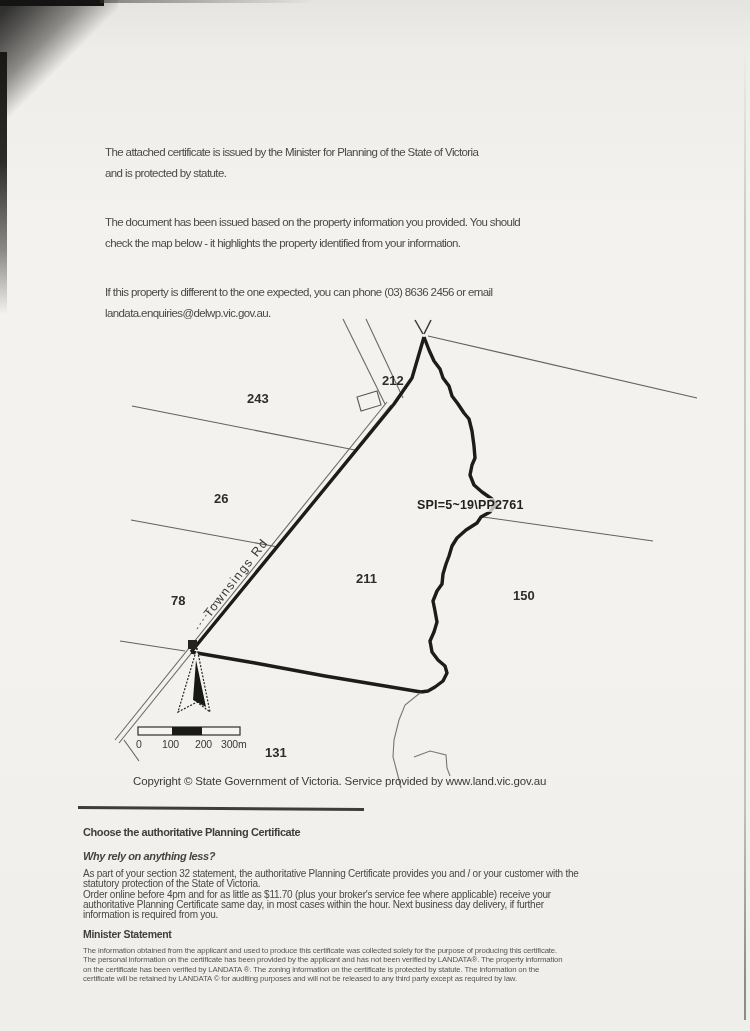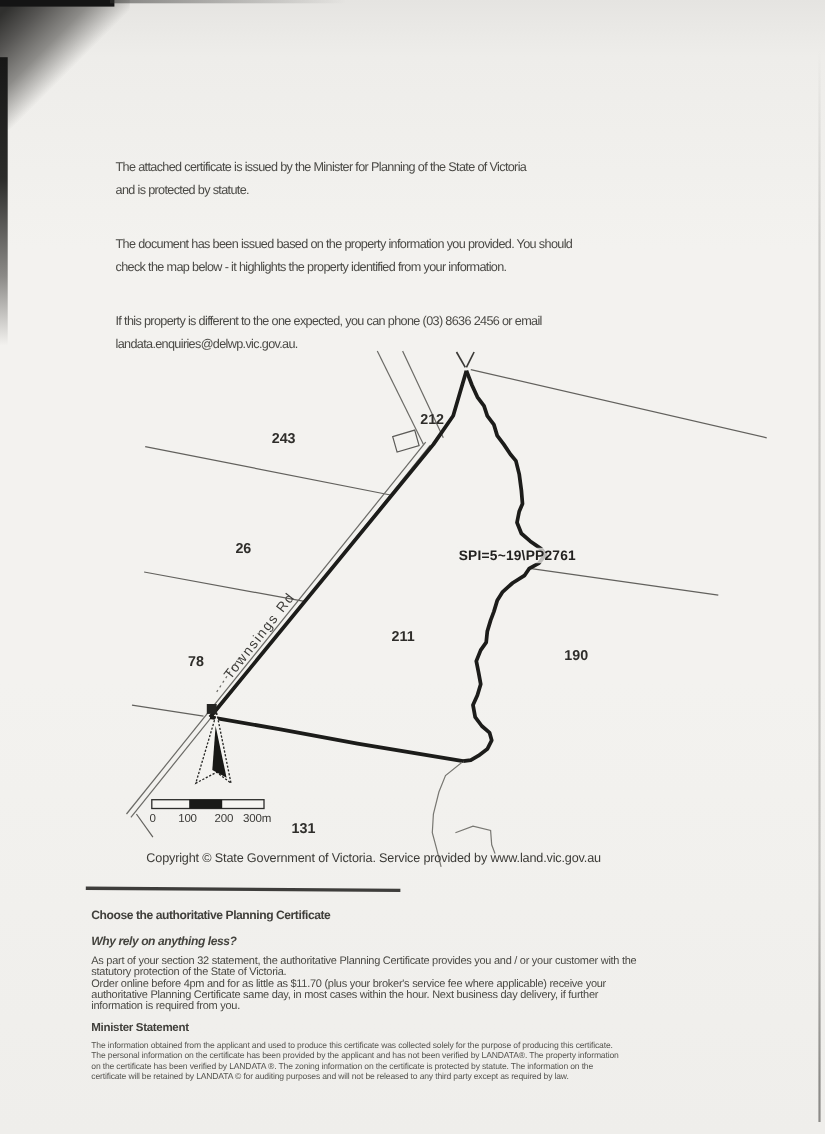--- a/index.html
+++ b/index.html
@@ -127,21 +127,21 @@
       <rect x="63" y="409" width="102" height="8" fill="#f5f4f1" stroke="#2e2e2c" stroke-width="1.2"></rect>
       <rect x="97" y="409" width="30" height="8" fill="#1a1a18"></rect>
     </g>
   </svg>
 
   <span class="plabel" style="left:247px;top:391px;">243</span>
   <span class="plabel" style="left:382px;top:373px;">212</span>
   <span class="plabel" style="left:214px;top:491px;">26</span>
   <span class="plabel" style="left:171px;top:593px;">78</span>
   <span class="plabel" style="left:356px;top:571px;">211</span>
-  <span class="plabel" style="left:513px;top:588px;">190</span>
+  <span class="plabel" style="left:513px;top:588px;">150</span>
   <span class="plabel" style="left:265px;top:745px;">131</span>
   <span class="spi-label">SPI=5~19\PP2761</span>
   <span class="road-label">Townsings Rd</span>
 
   <span class="tick" style="left:136px;top:738px;">0</span>
   <span class="tick" style="left:162px;top:738px;">100</span>
   <span class="tick" style="left:195px;top:738px;">200</span>
   <span class="tick" style="left:221px;top:738px;">300m</span>
 
   <div class="copyright">Copyright © State Government of Victoria. Service provided by www.land.vic.gov.au</div>

